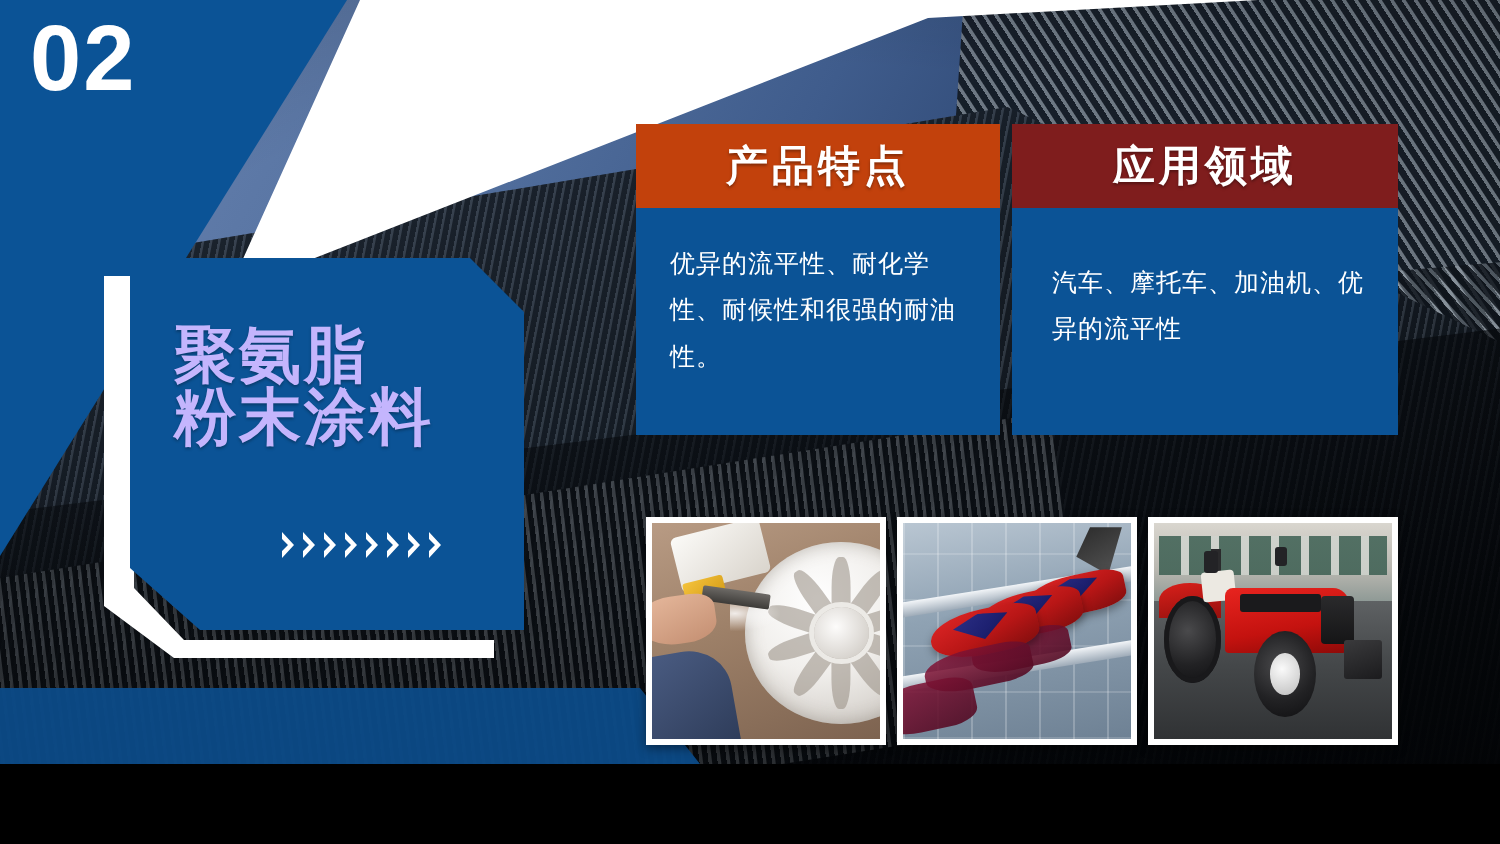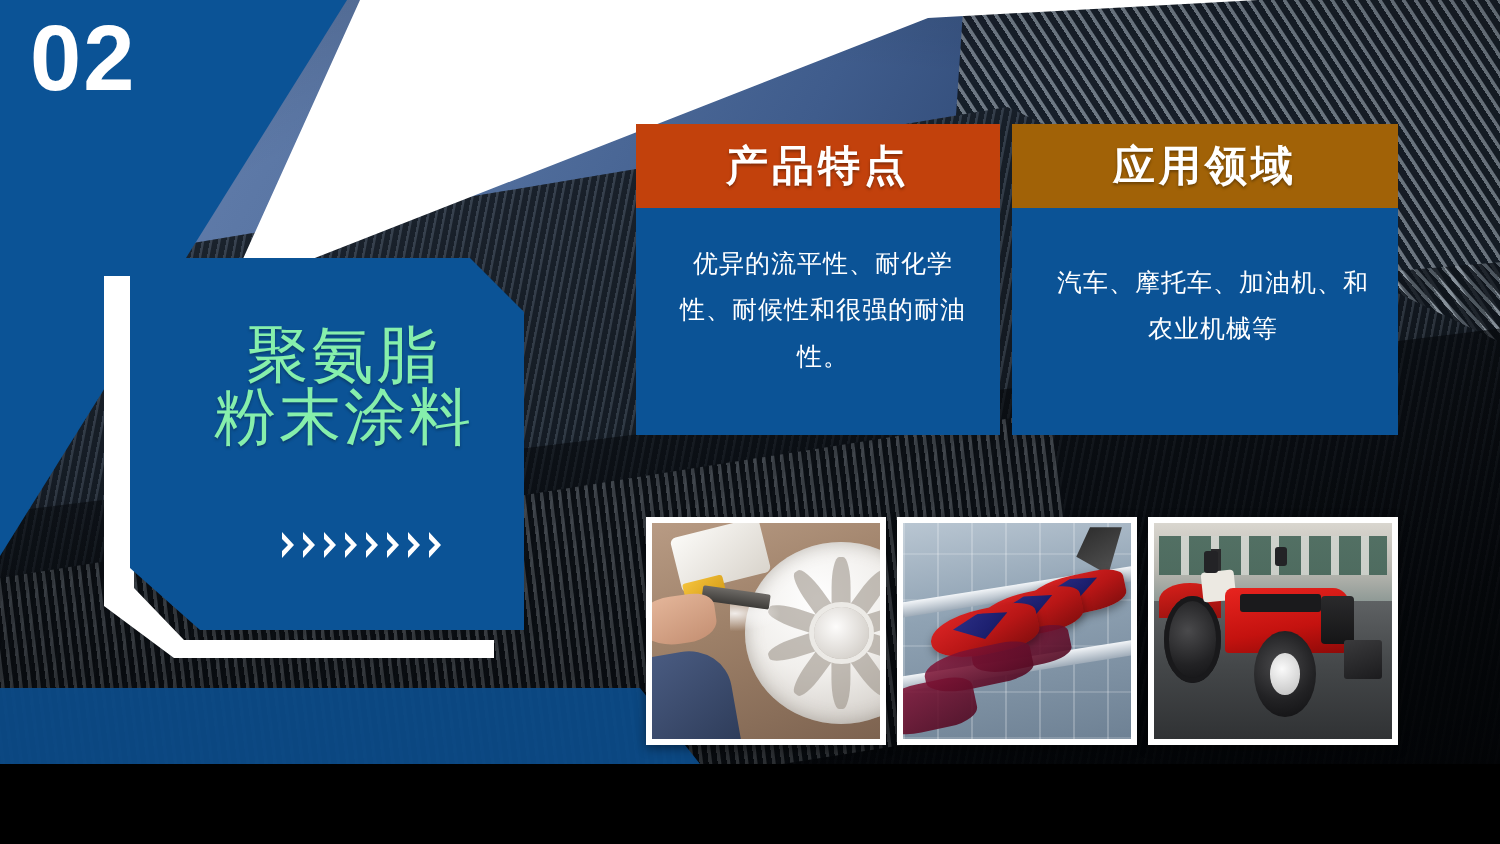--- a/index.html
+++ b/index.html
@@ -3,21 +3,20 @@
 <meta charset="utf-8">
 <style>
   html,body{margin:0;padding:0;background:#000;}
   body{font-family:"Liberation Sans","DejaVu Sans",sans-serif;}
 
   #slide{
     position:relative;
     width:1500px;height:764px;
     overflow:hidden;
     background:#0e1722;
-    text-align:center;
   }
 
   
   .bg{position:absolute;inset:0;overflow:hidden;}
   .bg-sky{
     position:absolute;inset:0;
     background:
       linear-gradient(118deg,#6c86b4 0%, #54719f 28%, #3f5c8c 46%, #2c4570 62%, #16233a 80%, #0a111c 100%);
   }
   
@@ -106,21 +105,21 @@
     position:absolute;left:0;top:330px;width:390px;height:70px;background:#fff;
     clip-path:polygon(0 0, 30px 0, 80px 52px, 390px 52px, 390px 70px, 70px 70px, 0 18px);
   }
   .title-card{
     position:absolute;left:26px;top:0;width:394px;height:372px;
     background:var(--brand,#0b5396);
     clip-path:polygon(0 0, 340px 0, 394px 54px, 394px 372px, 70px 372px, 0 310px);
   }
   .title-text{
     position:absolute;left:44px;top:66px;width:340px;
-    color:#86efac;font-weight:normal;font-size:62px;line-height:1.0;
+    color:#c4b5fd;font-weight:bold;font-size:62px;line-height:1.0;
     letter-spacing:3px;
     text-shadow:0 2px 3px rgba(0,0,0,.28);
     font-family:"DejaVu Sans","Liberation Sans",sans-serif;
   }
   .title-text .line2{display:block;}
   .chevrons{
     position:absolute;left:150px;top:272px;
     display:flex;gap:3px;
   }
   .chev{width:18px;height:30px;}
@@ -369,22 +368,22 @@
         </div>
     </div>
   </div>
 
   <div class="panel" id="panel-features">
     <div class="panel-head nosel" style="background: #c2410c;">产品特点</div>
     <div class="panel-body nosel">优异的流平性、耐化学性、耐候性和很强的耐油性。</div>
   </div>
 
   <div class="panel" id="panel-apps">
-    <div class="panel-head nosel" style="background: #a16207;">应用领域</div>
-    <div class="panel-body nosel">汽车、摩托车、加油机、和农业机械等</div>
+    <div class="panel-head nosel" style="background: #7f1d1d;">应用领域</div>
+    <div class="panel-body nosel">汽车、摩托车、加油机、优异的流平性</div>
   </div>
 
   <div class="photo" id="photo-wheel">
     <div class="photo-inner">
       <div class="ph-wheel-bg"></div>
       <div class="ph-wheel-rim"></div>
       <div class="ph-wheel-hub" id="wheel-spokes">
           <i style="transform: translate(-50%, 0px) rotate(0deg);"></i>
           <i style="transform: translate(-50%, 0px) rotate(36deg);"></i>
           <i style="transform: translate(-50%, 0px) rotate(72deg);"></i>

